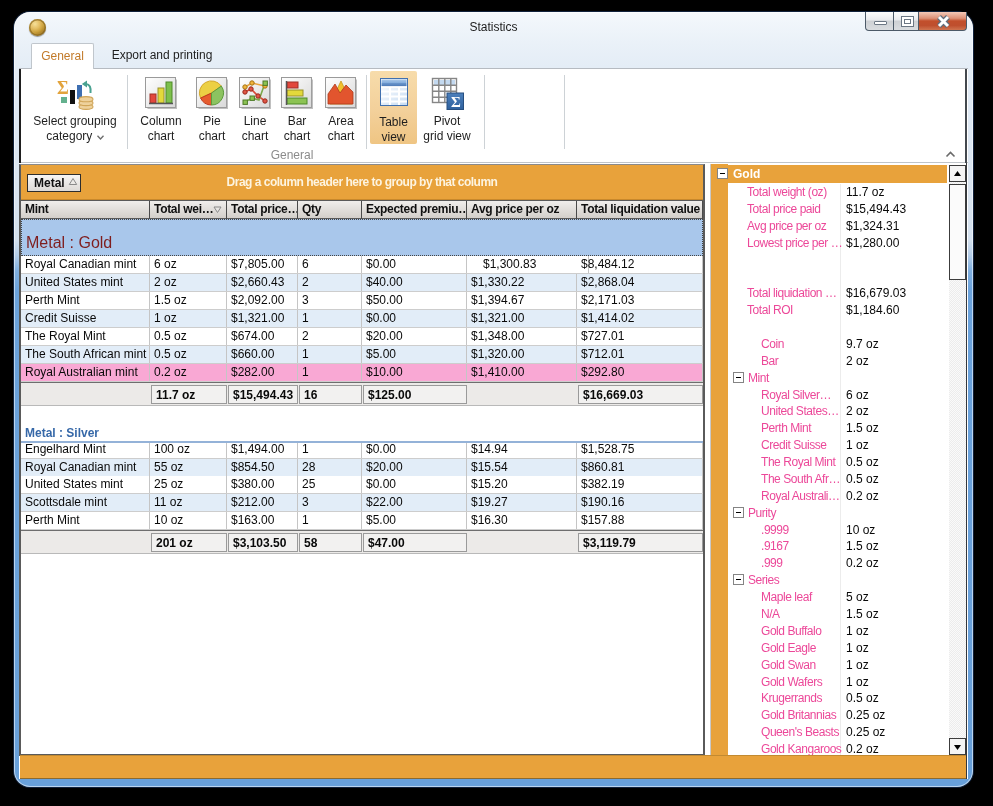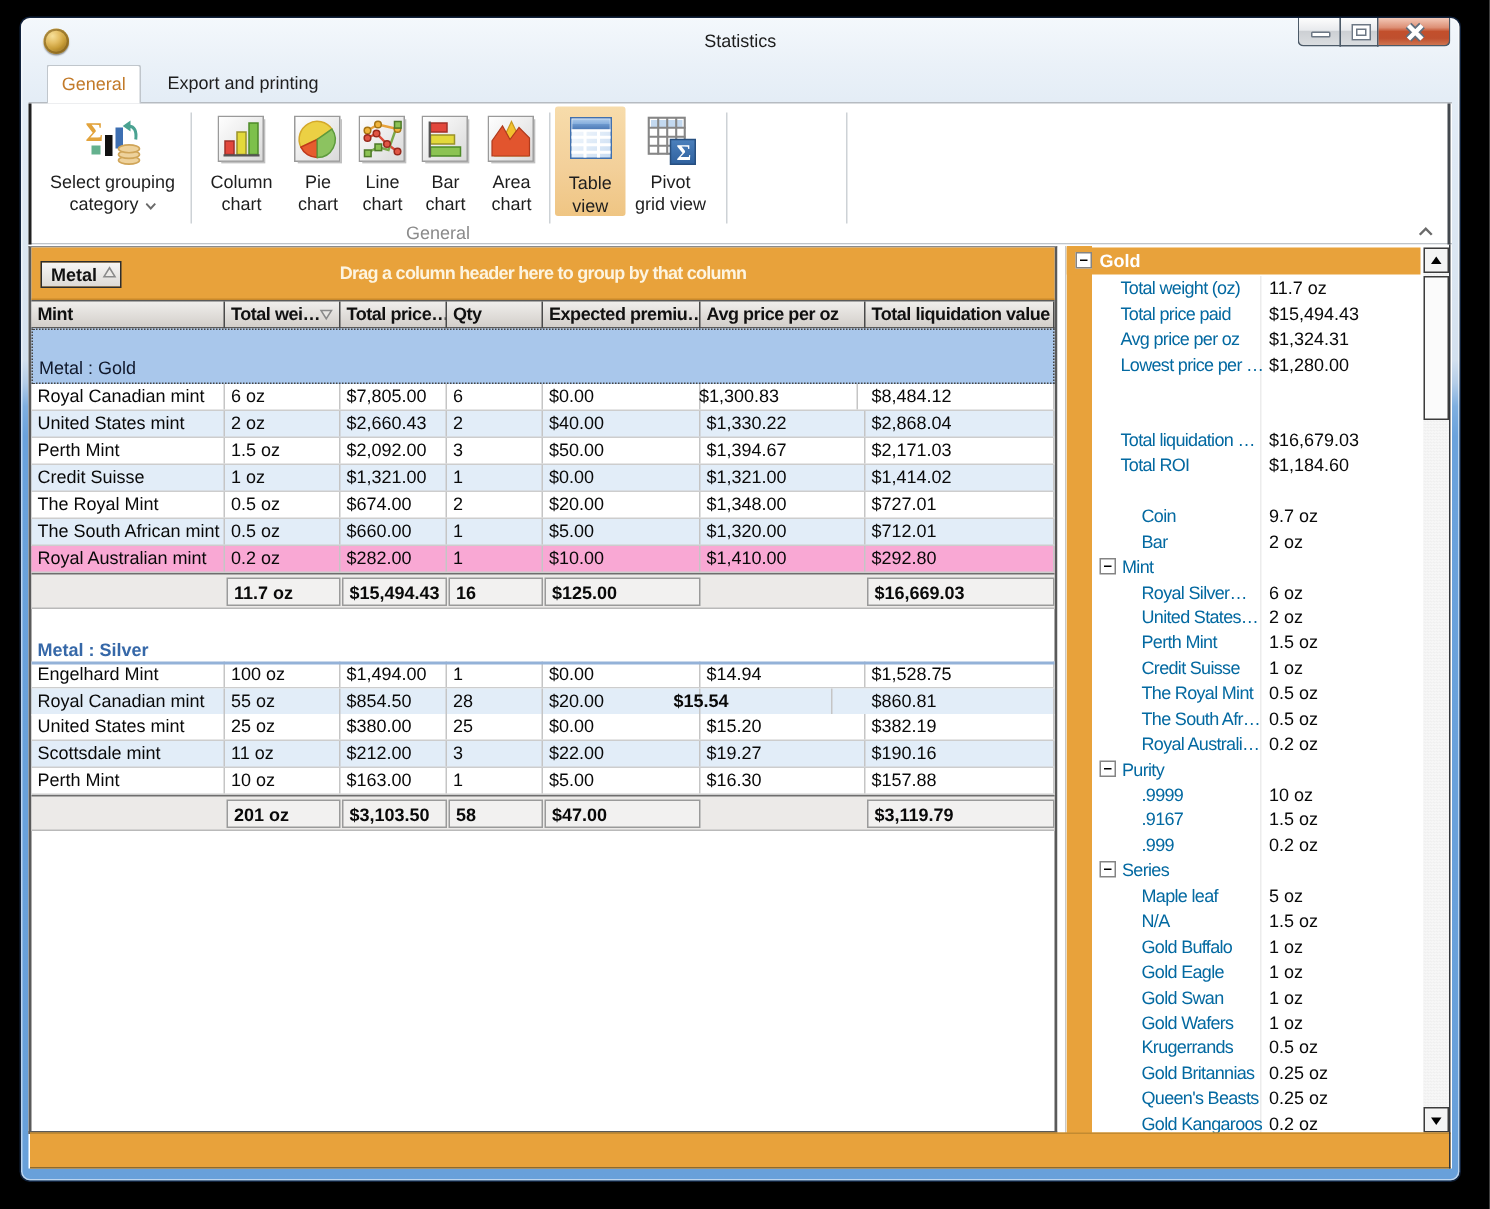--- a/index.html
+++ b/index.html
@@ -1,15 +1,15 @@
 <!DOCTYPE html>
 <html><head><meta charset="utf-8"><style>
 * { margin:0; padding:0; box-sizing:border-box; }
 html,body { width:993px; height:806px; background:#000; font-family:"Liberation Sans", sans-serif; overflow:hidden; }
-#win { position:absolute; left:14px; top:12px; width:959px; height:775px; border-radius:6px;
+#win { position:absolute; left:14px; top:12px; width:959px; height:775px; border-radius:16px;
   background:linear-gradient(180deg,#f4f8fc 0%,#eaf1f8 4%,#e4edf6 7%,#dfe9f4 12%,#d9e4f0 24%,#d3e0ee 29.4%,#b4cde8 31.4%,#7fafe0 33.4%,#6aa2dc 36%,#68a0da 100%);
   box-shadow:0 0 0 1px rgba(20,40,70,0.85), inset 0 0 0 1px rgba(255,255,255,0.55); }
 #title { position:absolute; top:8px; left:0; width:100%; text-align:center; font-size:12px; color:#1c1c1c; }
 #coin { position:absolute; left:15px; top:7px; width:17px; height:17px; border-radius:50%;
   background:radial-gradient(circle at 6px 5px,#f6e09a 0%,#e3bd62 30%,#c89d38 52%,#a57b22 68%,#7d5a14 85%,#5e430c 100%); box-shadow:inset 0 0 0 1.5px rgba(120,85,15,.6), inset 0 0 3px rgba(255,235,170,.8), 0 1px 1px rgba(0,0,0,.4); }
 
 #wbtns { position:absolute; left:851px; top:0px; height:19px; }
 .wb { position:absolute; top:0; height:19px; border:1px solid #4c5a68; border-top:none; background:linear-gradient(180deg,#fdfdfd,#e8eaed 45%,#cdd0d4 50%,#dadde0); }
 #wb-min { left:0; width:29px; border-radius:0 0 0 4px; }
 #wb-max { left:28px; width:26px; }
@@ -34,41 +34,41 @@
 
 #client { position:absolute; left:5px; top:151px; width:949px; height:616px; background:#ffffff; }
 #grid { position:absolute; left:0px; top:1px; width:686px; height:592px; border:2px solid #5a5a5a; border-top:1px solid #8a8a8a; background:#fff; }
 #gband { position:absolute; left:0; top:0; width:682px; height:35px; background:#e8a23b; border-bottom:1px solid #c8882b; }
 #gband .drag { position:absolute; left:0; top:10px; width:100%; text-align:center; color:#fdf4e0; font-weight:bold; font-size:12px; letter-spacing:-0.5px; }
 #metalbtn { position:absolute; left:6px; top:9px; width:54px; height:18px; background:linear-gradient(180deg,#f7f6f5,#dddad6); border:1px solid #2d2d2d; font-size:12px; font-weight:bold; color:#111; line-height:16px; padding-left:6px; }
 #hdr { position:absolute; left:0; top:35px; width:682px; height:19px; background:linear-gradient(180deg,#f0eeec,#d3cfca); border-top:1px solid #5a5a5a; border-bottom:1px solid #5a5a5a; }
 .hcell { position:absolute; top:0; height:18px; line-height:17px; padding-left:4px; font-size:12px; font-weight:bold; letter-spacing:-0.3px; color:#101010; border-right:1px solid #4a4a4a; overflow:hidden; white-space:nowrap; }
 .filtri { position:absolute; right:4px; top:5px; }
 #gsel { position:absolute; left:0; top:54px; width:682px; height:37px; background:#a9c7eb; border:1px dotted #444; }
-#gsel .t { position:absolute; left:4px; bottom:3px; color:#0f172a; font-size:12px; }
+#gsel .t { position:absolute; left:4px; bottom:3px; color:#7f1d1d; font-size:16px; }
 .drow { position:absolute; left:0; width:682px; height:18px; border-bottom:1px solid #cdcdcd; }
 .dcell { position:absolute; top:0; height:17px; line-height:17px; padding-left:4px; font-size:12px; color:#090909; border-right:1px solid #c5c5c5; overflow:hidden; white-space:nowrap; }
 .srow { position:absolute; left:0; width:682px; height:24px; background:#eceae8; border-top:1px solid #6e6e6e; border-bottom:1px solid #b9b9b9; }
 .sbox { position:absolute; top:2px; height:19px; line-height:18px; background:#f2f1f0; border:1px solid #9a9a9a; font-size:12px; font-weight:bold; color:#090909; padding-left:4px; white-space:nowrap; }
 #silverhdr { position:absolute; left:0; top:259px; width:682px; height:17px; }
 #silverhdr .t { position:absolute; left:4px; top:2px; font-size:12px; font-weight:bold; color:#3668a8; }
 #silverline { position:absolute; left:0; top:276px; width:682px; height:2px; background:#94b2d8; }
 
 #split { position:absolute; left:686px; top:1px; width:6px; height:592px; background:#ffffff; border-right:1px solid #c9c9c9; }
 
 #rpanel { position:absolute; left:692px; top:1px; width:238px; height:592px; background:#ffffff; overflow:hidden; }
 #rstripe { position:absolute; left:0; top:0; width:17px; height:592px; background:#e8a23b; }
 #rhdr { position:absolute; left:0; top:1px; width:236px; height:18px; background:#e8a23b; }
 #rhdr .t { position:absolute; left:22px; top:2px; color:#ffffff; font-weight:bold; font-size:12px; }
 #rhdr .tminus { top:3px; }
 .tminus { position:absolute; width:11px; height:11px; top:2px; background:#ffffff; border:1px solid #848484; }
 .tminus::after { content:""; position:absolute; left:2px; top:4px; width:5px; height:1px; background:#000; }
 #rline { position:absolute; left:129px; top:20px; width:1px; height:572px; background:#ececec; }
 .trow { position:absolute; left:0; width:238px; height:17px; }
-.tl1 { position:absolute; top:1px; font-size:12px; letter-spacing:-0.45px; color:#0369a1; white-space:nowrap; }
+.tl1 { position:absolute; top:1px; font-size:12px; letter-spacing:-0.45px; color:#ec4899; white-space:nowrap; }
 .tval { position:absolute; left:135px; top:1px; font-size:12px; color:#090909; white-space:nowrap; }
 
 #sbar { position:absolute; left:930px; top:2px; width:17px; height:590px; background:#f0f0f0;
   background-image:repeating-conic-gradient(#ececec 0% 25%, #fafafa 0% 50%); background-size:2px 2px; }
 .sbtn { position:absolute; left:0; width:17px; height:17px; background:#f4f4f4; border:1px solid #3c3c3c; }
 #sup { top:0; }
 #sdown { top:573px; }
 #sthumb { position:absolute; left:0; top:19px; width:17px; height:96px; background:#fbfbfb; border:1px solid #3c3c3c; }
 .arr { position:absolute; left:3px; }
 #obar { position:absolute; left:1px; top:592px; width:947px; height:24px; background:#e8a23b; border-top:1px solid #c28a31; border-bottom:1px solid #8c6a30; }
@@ -290,21 +290,21 @@
         </div>
       <div id="gsel">
           <div class="t">Metal : Gold</div>
         </div>
       <div class="drow" style="top:91px;background:#ffffff;">
           <div class="dcell" style="left:0px;width:129px;">Royal Canadian mint</div>
           <div class="dcell" style="left:129px;width:77px;">6 oz</div>
           <div class="dcell" style="left:206px;width:71px;">$7,805.00</div>
           <div class="dcell" style="left:277px;width:64px;">6</div>
           <div class="dcell" style="left:341px;width:105px;">$0.00</div>
-          <div class="dcell" style="left:441px;width:110px;">$1,300.83</div>
+          <div class="dcell" style="left:458px;width:110px;">$1,300.83</div>
           <div class="dcell" style="left:556px;width:126px;">$8,484.12</div>
         </div>
         <div class="drow" style="top:109px;background:#e2edf8;">
           <div class="dcell" style="left:0px;width:129px;">United States mint</div>
           <div class="dcell" style="left:129px;width:77px;">2 oz</div>
           <div class="dcell" style="left:206px;width:71px;">$2,660.43</div>
           <div class="dcell" style="left:277px;width:64px;">2</div>
           <div class="dcell" style="left:341px;width:105px;">$40.00</div>
           <div class="dcell" style="left:446px;width:110px;">$1,330.22</div>
           <div class="dcell" style="left:556px;width:126px;">$2,868.04</div>
@@ -369,21 +369,21 @@
           <div class="dcell" style="left:341px;width:105px;">$0.00</div>
           <div class="dcell" style="left:446px;width:110px;">$14.94</div>
           <div class="dcell" style="left:556px;width:126px;">$1,528.75</div>
         </div>
         <div class="drow" style="top:294px;background:#e2edf8;">
           <div class="dcell" style="left:0px;width:129px;">Royal Canadian mint</div>
           <div class="dcell" style="left:129px;width:77px;">55 oz</div>
           <div class="dcell" style="left:206px;width:71px;">$854.50</div>
           <div class="dcell" style="left:277px;width:64px;">28</div>
           <div class="dcell" style="left:341px;width:105px;">$20.00</div>
-          <div class="dcell" style="left:424px;width:110px;font-weight:bold;">$15.54</div>
+          <div class="dcell" style="left:446px;width:110px;">$15.54</div>
           <div class="dcell" style="left:556px;width:126px;">$860.81</div>
         </div>
         <div class="drow" style="top:311px;background:#ffffff;">
           <div class="dcell" style="left:0px;width:129px;">United States mint</div>
           <div class="dcell" style="left:129px;width:77px;">25 oz</div>
           <div class="dcell" style="left:206px;width:71px;">$380.00</div>
           <div class="dcell" style="left:277px;width:64px;">25</div>
           <div class="dcell" style="left:341px;width:105px;">$0.00</div>
           <div class="dcell" style="left:446px;width:110px;">$15.20</div>
           <div class="dcell" style="left:556px;width:126px;">$382.19</div>

